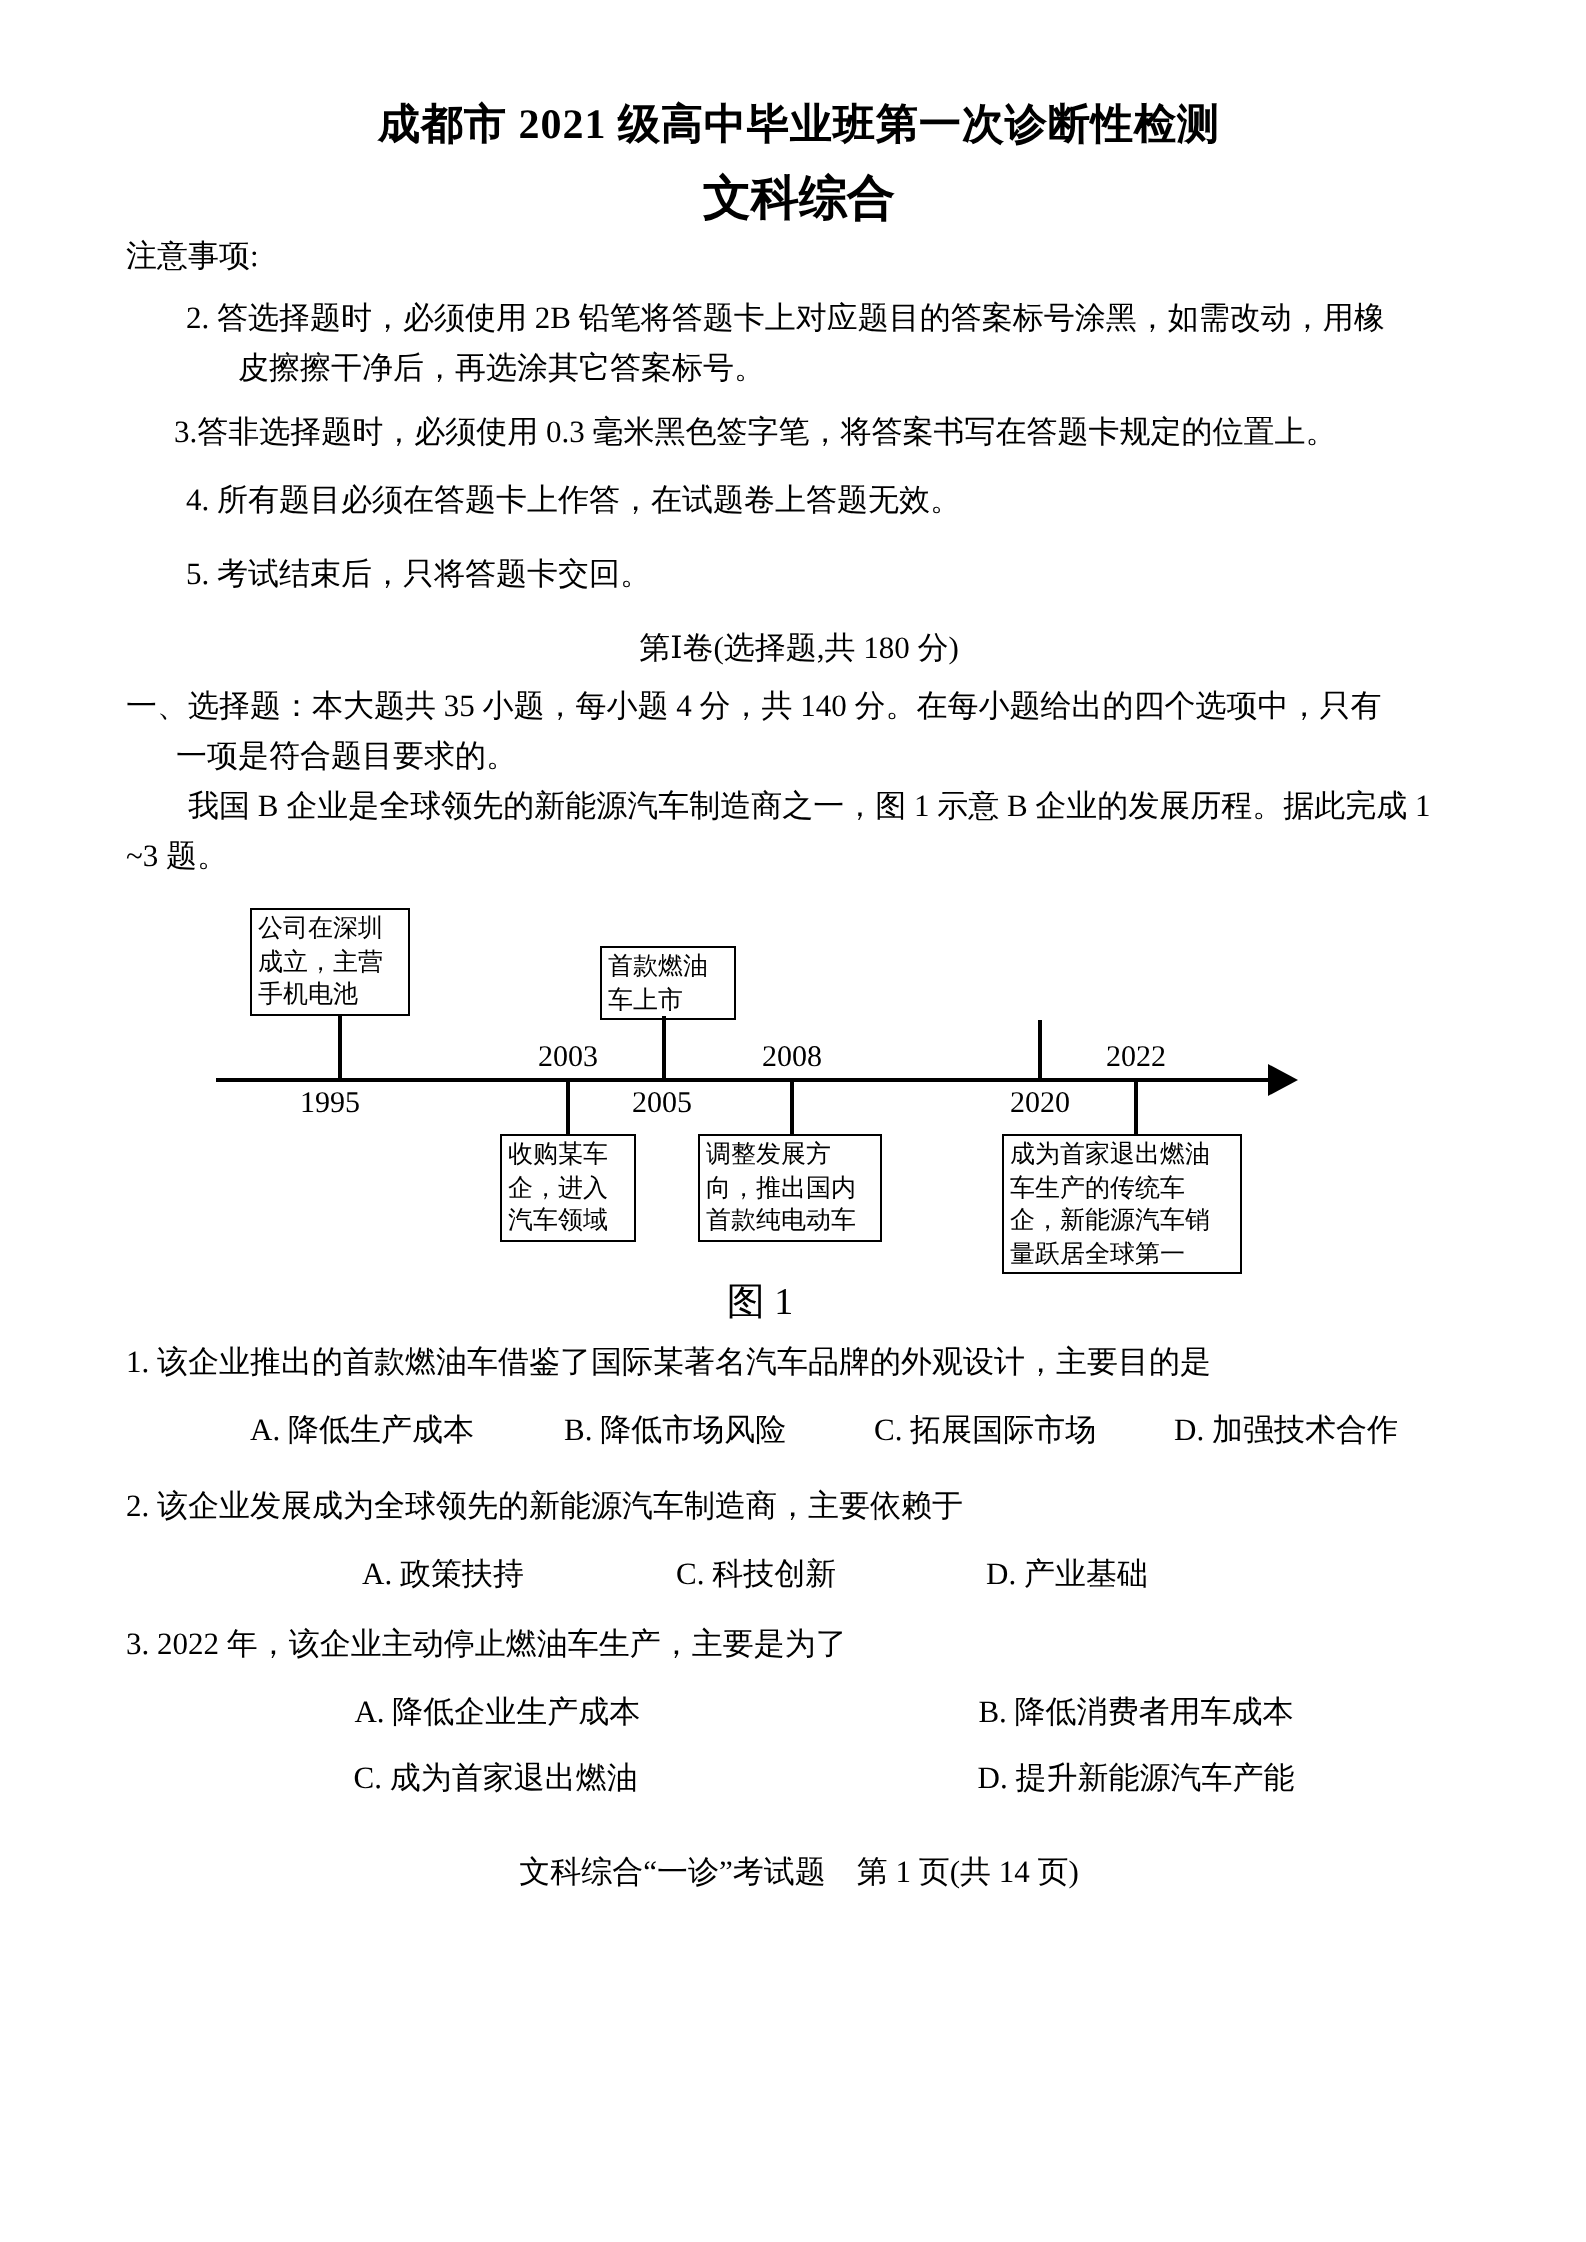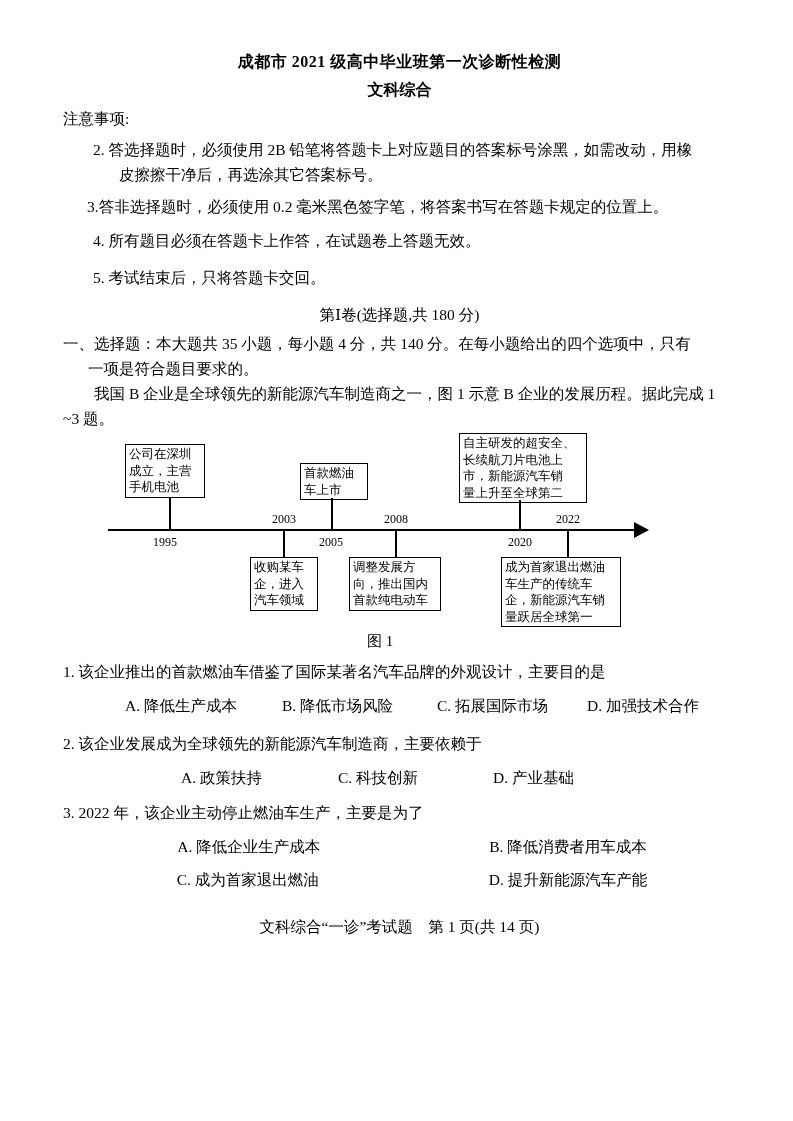--- a/index.html
+++ b/index.html
@@ -8,22 +8,22 @@
     width:793px; height:1121px;
     box-sizing:border-box;
     background:#ffffff;
     color:#000000;
     font-family:"Liberation Serif","DejaVu Serif",serif;
     font-size:15.5px;
     line-height:25px;
     padding:48px 57px 0 63px;
     overflow:hidden;
   }
-  .doc-title   { text-align:center; font-size:16px; font-weight:bold; line-height:28px; letter-spacing:.5px; }
-  .doc-subtitle{ text-align:center; font-size:16px; font-weight:bold; line-height:28px; }
+  .doc-title   { text-align:center; font-size:21px; font-weight:bold; line-height:28px; letter-spacing:.5px; }
+  .doc-subtitle{ text-align:center; font-size:24px; font-weight:bold; line-height:28px; margin-top:10px; }
   .intro       { margin:14px 0 0 0; text-indent:2em; white-space:pre-line; }
   .notes-heading { margin-top:2px; }
   .note        { margin-left:30px; padding-left:26px; text-indent:-26px; white-space:pre-line; }
   .note-1 { margin-top:8px; }
   .note-2 { margin-top:6px; }
   .note-3 { margin-top:7px; margin-left:24px; }
   .note-4 { margin-top:9px; }
   .note-5 { margin-top:12px; }
   .section-heading { text-align:center; margin-top:12px; }
   .sec-intro   { margin:4px 0 0 0; padding-left:25px; text-indent:-25px; white-space:pre-line; }
@@ -34,36 +34,36 @@
   .tl-axis { position:absolute; left:108px; top:98px; width:530px; height:2px; background:#000; }
   .tl-arrow{ position:absolute; left:634px; top:91px; width:0; height:0;
              border-top:8px solid transparent; border-bottom:8px solid transparent; border-left:15px solid #000; }
   .tl-tick { position:absolute; width:2px; background:#000; }
   .tick-1995 { left:169px; top:66px;  height:32px; }
   .tick-2003 { left:283px; top:100px; height:26px; }
   .tick-2005 { left:331px; top:67px;  height:31px; }
   .tick-2008 { left:395px; top:100px; height:26px; }
   .tick-2020 { left:519px; top:69px;  height:29px; }
   .tick-2022 { left:567px; top:100px; height:26px; }
-  .tl-year { position:absolute; width:60px; text-align:center; font-size:12px; line-height:18px; }
+  .tl-year { position:absolute; width:60px; text-align:center; font-size:15px; line-height:18px; }
   .year-1995 { left:135px; top:102px; }
   .year-2003 { left:254px; top:79px; }
   .year-2005 { left:301px; top:102px; }
   .year-2008 { left:366px; top:79px; }
   .year-2020 { left:490px; top:102px; }
   .year-2022 { left:538px; top:79px; }
   .tl-box { position:absolute; border:1.5px solid #000; background:#fff;
             padding:1px 3px; font-size:12.5px; line-height:16.5px; white-space:pre-line; }
   .box-1995 { left:125px; top:13px;  width:72px; }
   .box-2005 { left:300px; top:32px;  width:60px; }
   .box-2020 { left:459px; top:2px;   width:120px; }
   .box-2003 { left:250px; top:126px; width:60px; }
   .box-2008 { left:349px; top:126px; width:84px; }
   .box-2022 { left:501px; top:126px; width:112px; }
-  .fig-caption { position:absolute; left:340px; top:198px; width:80px; text-align:center; font-size:15px; }
+  .fig-caption { position:absolute; left:340px; top:198px; width:80px; text-align:center; font-size:19px; }
 
   
   .q-stem { }
   .q1-stem { margin-top:2px; }
   .q2-stem { margin-top:13px; }
   .q3-stem { margin-top:10px; }
   .q-options { display:flex; margin-left:25px; margin-top:9px;justify-content:center; }
   .q-options span { display:block; }
   .cols4 span:nth-child(1){ width:157px; }
   .cols4 span:nth-child(2){ width:155px; }
@@ -77,40 +77,36 @@
 
 <div class="page">
 
   <div class="doc-title">成都市 2021 级高中毕业班第一次诊断性检测</div>
   <div class="doc-subtitle">文科综合</div>
 
 
   <div class="notes-heading">注意事项:</div>
   <div class="note note-2">2. 答选择题时，必须使用 2B 铅笔将答题卡上对应题目的答案标号涂黑，如需改动，用橡
 皮擦擦干净后，再选涂其它答案标号。</div>
-  <div class="note note-3">3.答非选择题时，必须使用 0.2 毫米黑色签字笔，将答案书写在答题卡规定的位置上。</div>
+  <div class="note note-3">3.答非选择题时，必须使用 0.3 毫米黑色签字笔，将答案书写在答题卡规定的位置上。</div>
   <div class="note note-4">4. 所有题目必须在答题卡上作答，在试题卷上答题无效。</div>
   <div class="note note-5">5. 考试结束后，只将答题卡交回。</div>
 
   <div class="section-heading">第Ⅰ卷(选择题,共 180 分)</div>
   <p class="sec-intro">一、选择题：本大题共 35 小题，每小题 4 分，共 140 分。在每小题给出的四个选项中，只有
 一项是符合题目要求的。</p>
   <p class="passage">我国 B 企业是全球领先的新能源汽车制造商之一，图 1 示意 B 企业的发展历程。据此完成 1
 ~3 题。</p>
 
   <div class="figure">
     <div class="tl-box box-1995">公司在深圳
 成立，主营
 手机电池</div>
     <div class="tl-box box-2005">首款燃油
 车上市</div>
-    <div class="tl-box box-2020">自主研发的超安全、
-长续航刀片电池上
-市，新能源汽车销
-量上升至全球第二</div>
 
     <div class="tl-axis"></div>
     <div class="tl-arrow"></div>
 
     <div class="tl-tick tick-1995"></div>
     <div class="tl-tick tick-2003"></div>
     <div class="tl-tick tick-2005"></div>
     <div class="tl-tick tick-2008"></div>
     <div class="tl-tick tick-2020"></div>
     <div class="tl-tick tick-2022"></div>

